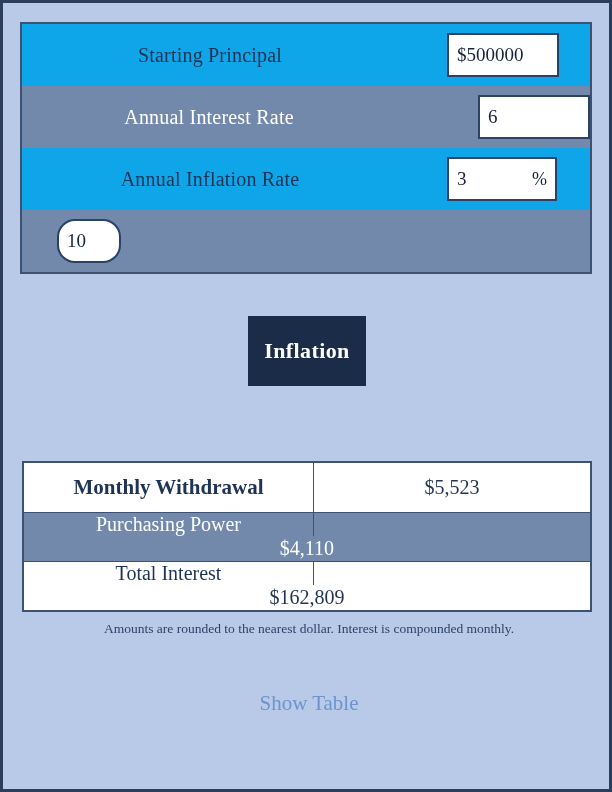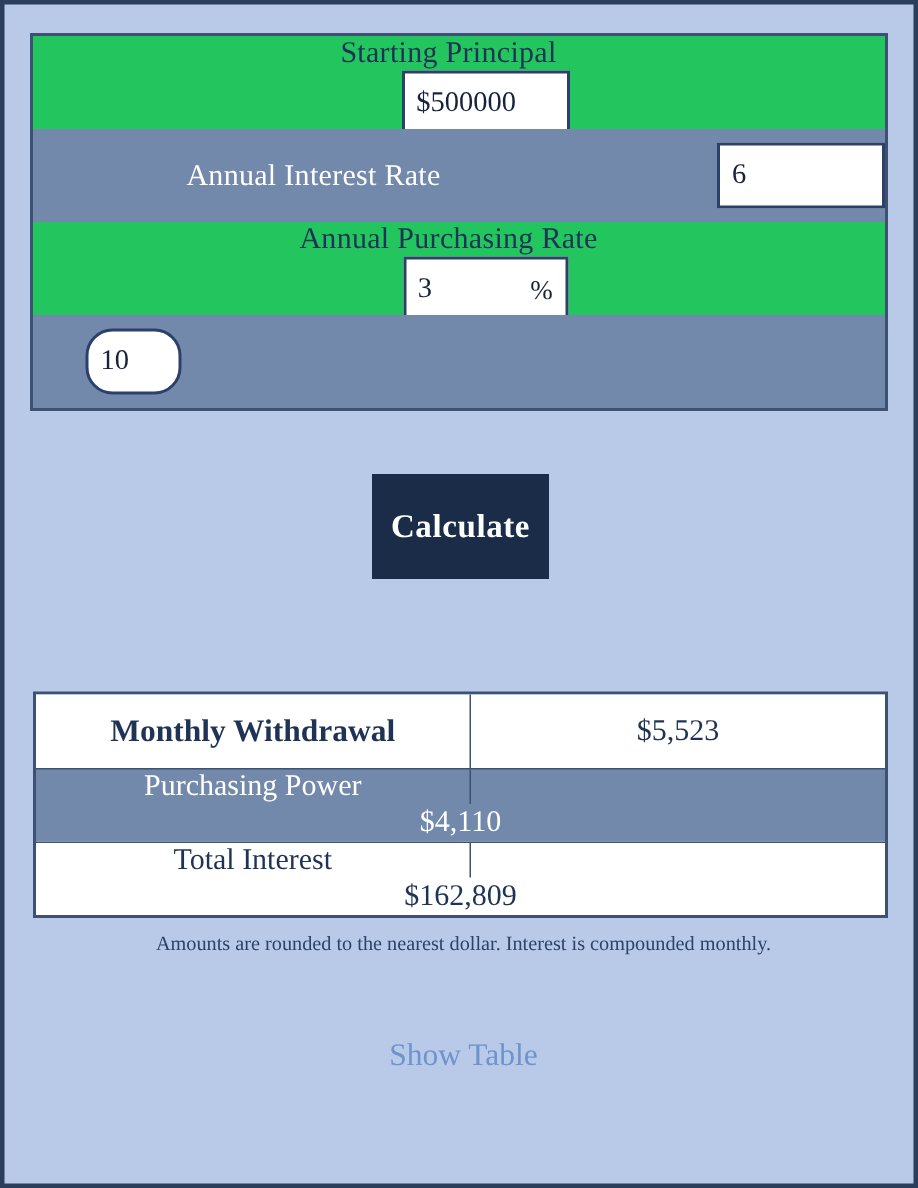--- a/index.html
+++ b/index.html
@@ -32,21 +32,21 @@
     border: 2px solid #3d5273;
     background: #ffffff;
   }
   .in-row {
     position: relative;
     height: 62px;
     display: flex;
     align-items: center;
     box-sizing: border-box;
   }
-  .in-row.odd  { background: #22c55e; flex-direction: column; }
+  .in-row.odd  { background: #0ea5e9; }
   .in-row.even { background: #7389ab; gap: 33px; }
 
   .in-label {
     width: 390px;
     text-align: center;
     font-size: 20px;
     letter-spacing: 0.2px;
     padding-right: 14px;
     box-sizing: border-box;
   }
@@ -181,38 +181,38 @@
       </div>
       <div class="in-row even">
         <div class="in-label">Annual Interest Rate</div>
         <div class="in-field-wrap">
           <div class="in-field w-wide">
             <span class="val">6</span>
           </div>
         </div>
       </div>
       <div class="in-row odd">
-        <div class="in-label">Annual Purchasing Rate</div>
+        <div class="in-label">Annual Inflation Rate</div>
         <div class="in-field-wrap">
           <div class="in-field w-medium">
             <span class="val">3</span>
             <span class="suffix">%</span>
           </div>
         </div>
       </div>
       <div class="in-row even">
         <div class="in-field-wrap">
           <div class="in-field w-narrow">
             <span class="val">10</span>
           </div>
         </div>
       </div>
     </div>
 
-  <button id="calculate-button">Calculate</button>
+  <button id="calculate-button">Inflation</button>
 
   <div id="results-panel">
       <div class="res-row odd first">
         <div class="res-label">Monthly Withdrawal</div>
         <div class="res-value">$5,523</div>
       </div>
       <div class="res-row even">
         <div class="res-label">Purchasing Power</div>
         <div class="res-value">$4,110</div>
       </div>

